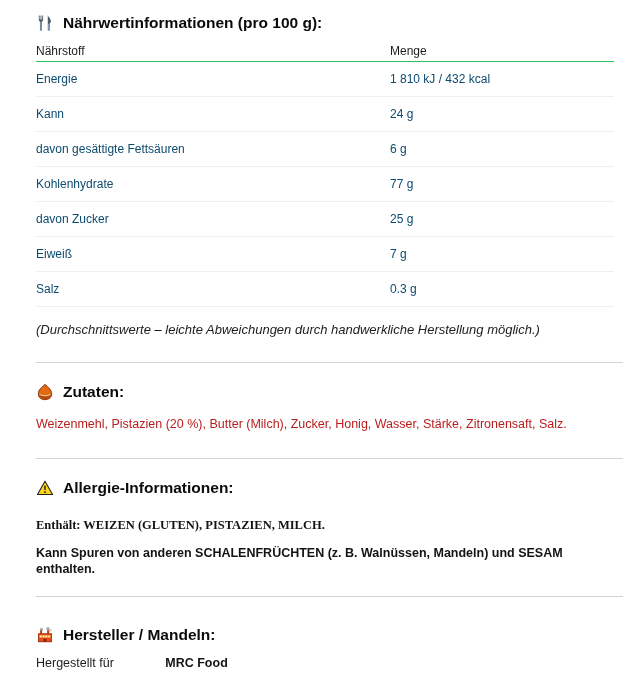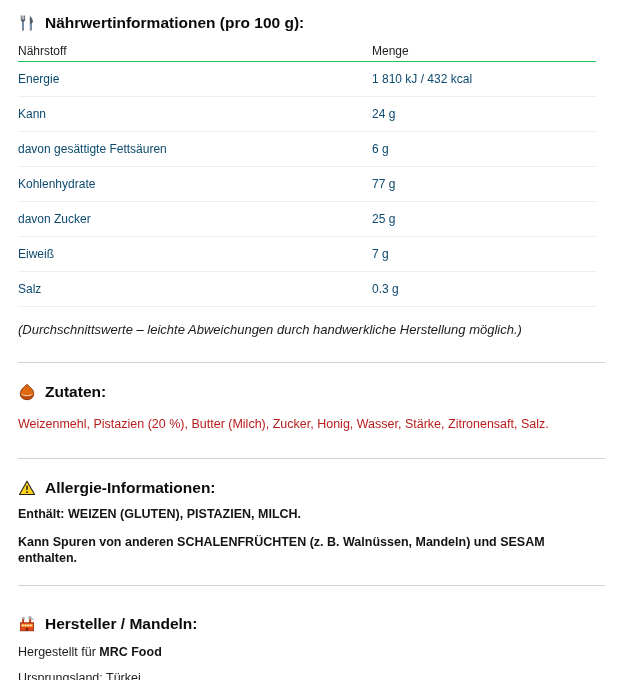--- a/index.html
+++ b/index.html
@@ -6,21 +6,21 @@
     margin: 0;
     padding: 0;
     background: #ffffff;
     font-family: "Liberation Sans", "DejaVu Sans", sans-serif;
     color: #1c1c1c;
   }
   .page {
     width: 624px;
     height: 680px;
     box-sizing: border-box;
-    padding: 12px 20px 0 18px;
+    padding: 12px 20px 0 36px;
     overflow: hidden;
     background: #ffffff;
   }
   .section-title {
     display: flex;
     align-items: center;
     gap: 9px;
     font-size: 15.5px;
     font-weight: 700;
     color: #0b0b0b;
@@ -69,24 +69,24 @@
   .divider.d3 { margin-top: 19px; }
 
   .sec { margin-top: 18px; }
   .body-text {
     margin-top: 14px;
     font-size: 12.5px;
     line-height: 16px;
     color: #b91c1c;
   }
   .bold-line { font-weight: 700; color: #141414; }
-  .allergy-l1 { margin-top: 8px; }
+  .allergy-l1 { margin-top: 19px; font-family: Liberation Serif, serif; }
   .allergy-l2 { margin-top: 12px; }
   .mf-line { margin-top: 10px; font-size: 12.5px; line-height: 16px; }
-  .mf-name { font-weight: 700; color: #141414; }
+  .mf-name { font-weight: 700; color: #141414; margin-left: 48px; }
   .sec-manufacturer { margin-top: 27px; }
 </style>
 </head>
 <body>
 
 <div class="page">
 
   <div class="section-title">
     <span class="icon">
       <svg viewBox="0 0 20 20" xmlns="http://www.w3.org/2000/svg">

